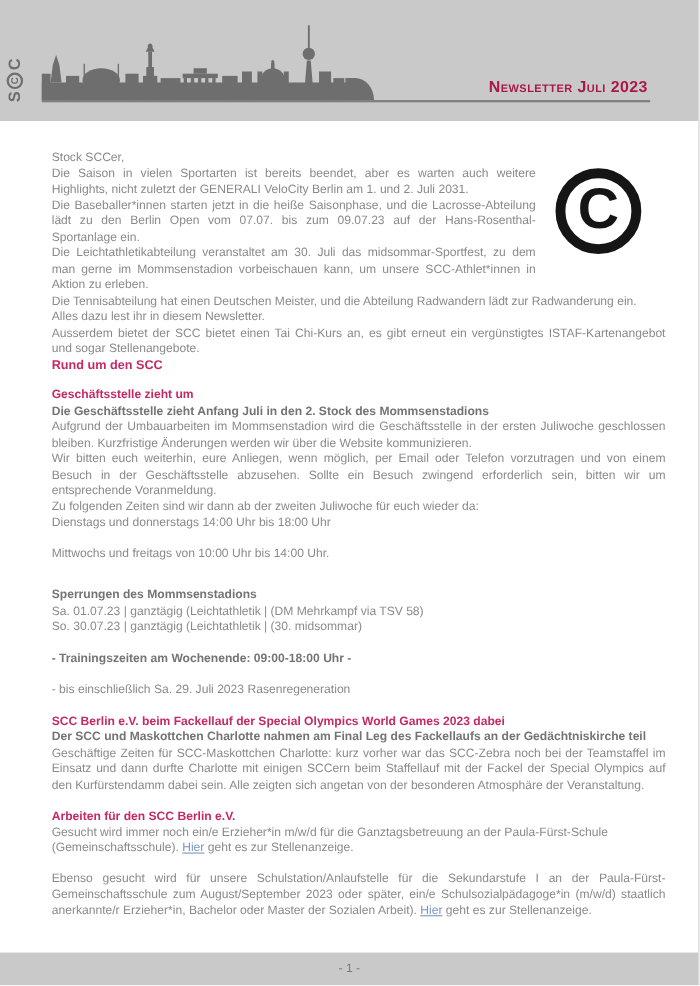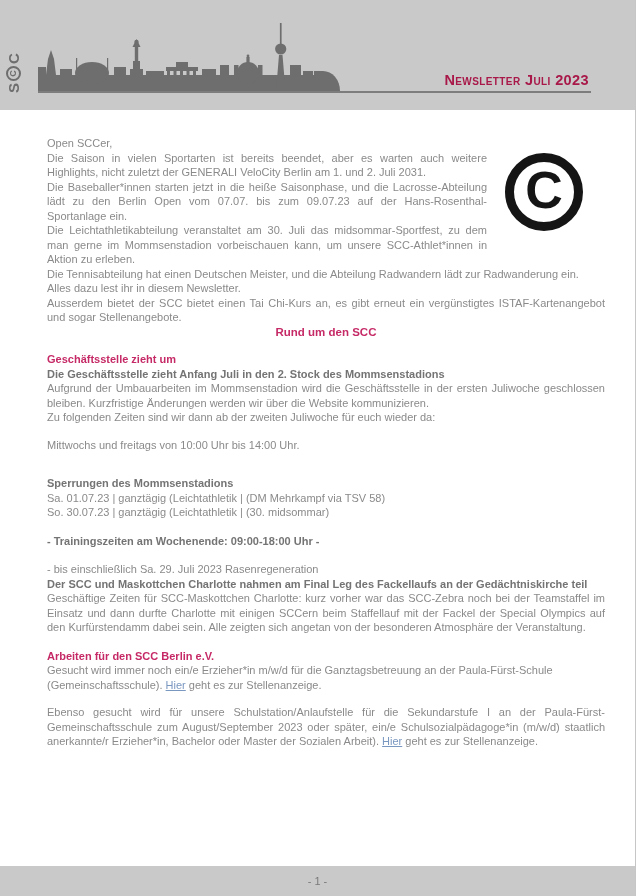--- a/index.html
+++ b/index.html
@@ -99,21 +99,20 @@
     color: #151515;
     line-height: 1;
     transform: translateY(-2px);
   }
 
   .h-rund {
     margin-top: 26px;
     color: #c62a66;
     font-weight: 700;
     font-size: 11.5px;
-    text-align: center;
   }
   .h-red {
     color: #c62a66;
     font-weight: 700;
     font-size: 11px;
   }
   .mt { margin-top: 13px !important; }
   .mt2 { margin-top: 14px !important; }
   .bold-sub { color: #747474; font-weight: 700; }
   .just { text-align: justify; }
@@ -187,48 +186,51 @@
       <span>S</span>
       <span class="ring">C</span>
       <span>C</span>
     </div>
 
     <div class="newsletter-title">Newsletter Juli 2023</div>
   </div>
 
   <div class="content">
 
-    <p class="greeting">Open SCCer,</p>
+    <p class="greeting">Stock SCCer,</p>
 
     <div class="intro">
       <div class="c-logo">
         <span>C</span>
       </div>
       <p>Die Saison in vielen Sportarten ist bereits beendet, aber es warten auch weitere Highlights, nicht zuletzt der GENERALI VeloCity Berlin am 1. und 2. Juli 2031.</p>
       <p>Die Baseballer*innen starten jetzt in die heiße Saisonphase, und die Lacrosse-Abteilung lädt zu den Berlin Open vom 07.07. bis zum 09.07.23 auf der Hans-Rosenthal-Sportanlage ein.</p>
       <p>Die Leichtathletikabteilung veranstaltet am 30. Juli das midsommar-Sportfest, zu dem man gerne im Mommsenstadion vorbeischauen kann, um unsere SCC-Athlet*innen in Aktion zu erleben.</p>
       <p>Die Tennisabteilung hat einen Deutschen Meister, und die Abteilung Radwandern lädt zur Radwanderung ein.</p>
       <p>Alles dazu lest ihr in diesem Newsletter.</p>
       <p>Ausserdem bietet der SCC bietet einen Tai Chi-Kurs an, es gibt erneut ein vergünstigtes ISTAF-Kartenangebot und sogar Stellenangebote.</p>
     </div>
 
     <p class="h-rund">Rund um den SCC</p>
 
     <p class="h-red mt">Geschäftsstelle zieht um</p>
     <p class="bold-sub">Die Geschäftsstelle zieht Anfang Juli in den 2. Stock des Mommsenstadions</p>
     <p class="just">Aufgrund der Umbauarbeiten im Mommsenstadion wird die Geschäftsstelle in der ersten Juliwoche geschlossen bleiben. Kurzfristige Änderungen werden wir über die Website kommunizieren.</p>
+    <p class="just">Wir bitten euch weiterhin, eure Anliegen, wenn möglich, per Email oder Telefon vorzutragen und von einem Besuch in der Geschäftsstelle abzusehen. Sollte ein Besuch zwingend erforderlich sein, bitten wir um entsprechende Voranmeldung.</p>
     <p>Zu folgenden Zeiten sind wir dann ab der zweiten Juliwoche für euch wieder da:</p>
+    <p>Dienstags und donnerstags 14:00 Uhr bis 18:00 Uhr</p>
     <p class="mt">Mittwochs und freitags von 10:00 Uhr bis 14:00 Uhr.</p>
 
     <p class="bold-sub" style="margin-top:24px">Sperrungen des Mommsenstadions</p>
     <p>Sa. 01.07.23 | ganztägig (Leichtathletik | (DM Mehrkampf via TSV 58)</p>
     <p>So. 30.07.23 | ganztägig (Leichtathletik | (30. midsommar)</p>
     <p class="bold-sub mt2">- Trainingszeiten am Wochenende: 09:00-18:00 Uhr -</p>
     <p class="mt2">- bis einschließlich Sa. 29. Juli 2023 Rasenregeneration</p>
 
+    <p class="h-red mt2">SCC Berlin e.V. beim Fackellauf der Special Olympics World Games 2023 dabei</p>
     <p class="bold-sub">Der SCC und Maskottchen Charlotte nahmen am Final Leg des Fackellaufs an der Gedächtniskirche teil</p>
     <p class="just">Geschäftige Zeiten für SCC-Maskottchen Charlotte: kurz vorher war das SCC-Zebra noch bei der Teamstaffel im Einsatz und dann durfte Charlotte mit einigen SCCern beim Staffellauf mit der Fackel der Special Olympics auf den Kurfürstendamm dabei sein. Alle zeigten sich angetan von der besonderen Atmosphäre der Veranstaltung.</p>
 
     <p class="h-red mt2">Arbeiten für den SCC Berlin e.V.</p>
     <p><span>Gesucht wird immer noch ein/e Erzieher*in m/w/d für die Ganztagsbetreuung an der Paula-Fürst-Schule (Gemeinschaftsschule). </span><a class="doc-link">Hier</a><span> geht es zur Stellenanzeige.</span></p>
     <p class="just mt"><span>Ebenso gesucht wird für unsere Schulstation/Anlaufstelle für die Sekundarstufe I an der Paula-Fürst-Gemeinschaftsschule zum August/September 2023 oder später, ein/e Schulsozialpädagoge*in (m/w/d) staatlich anerkannte/r Erzieher*in, Bachelor oder Master der Sozialen Arbeit). </span><a class="doc-link">Hier</a><span> geht es zur Stellenanzeige.</span></p>
 
   </div>
 
   <div class="footer">

